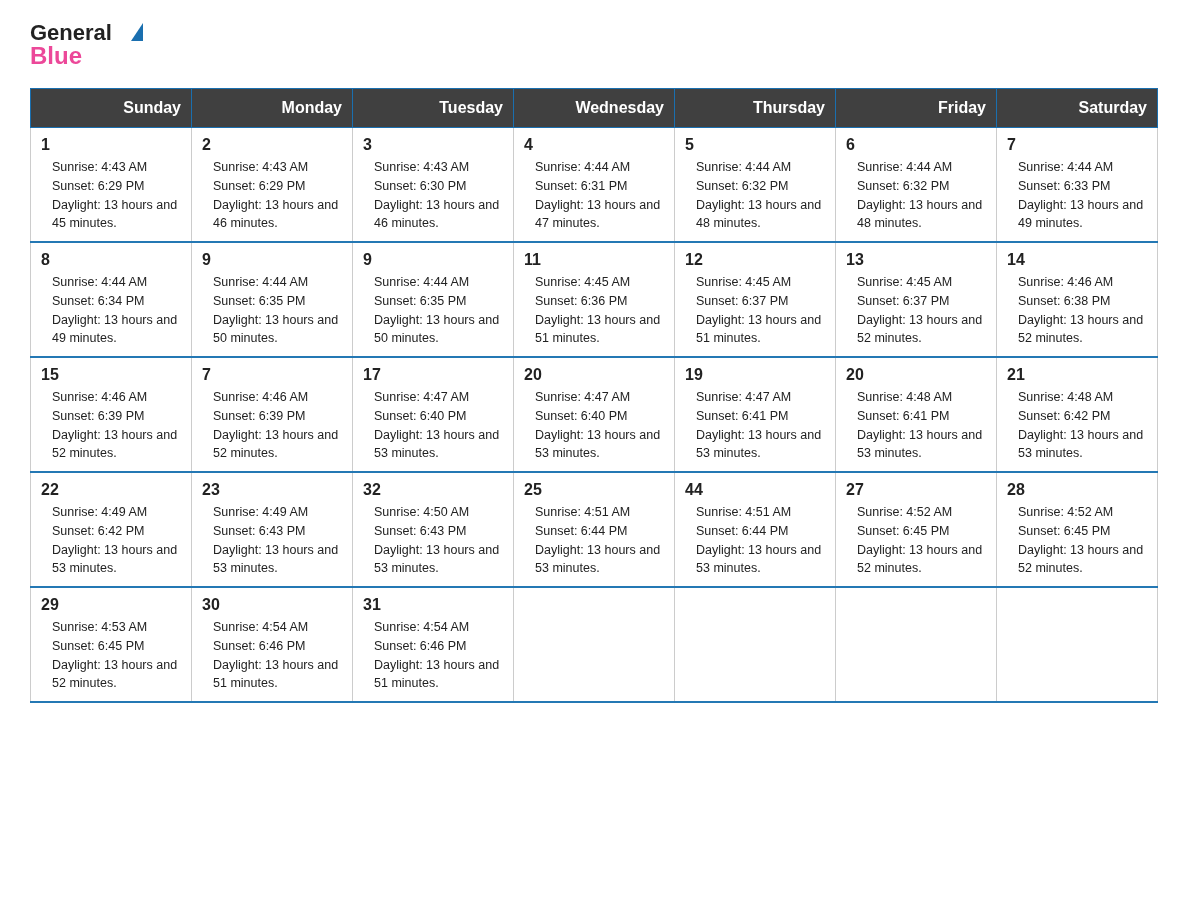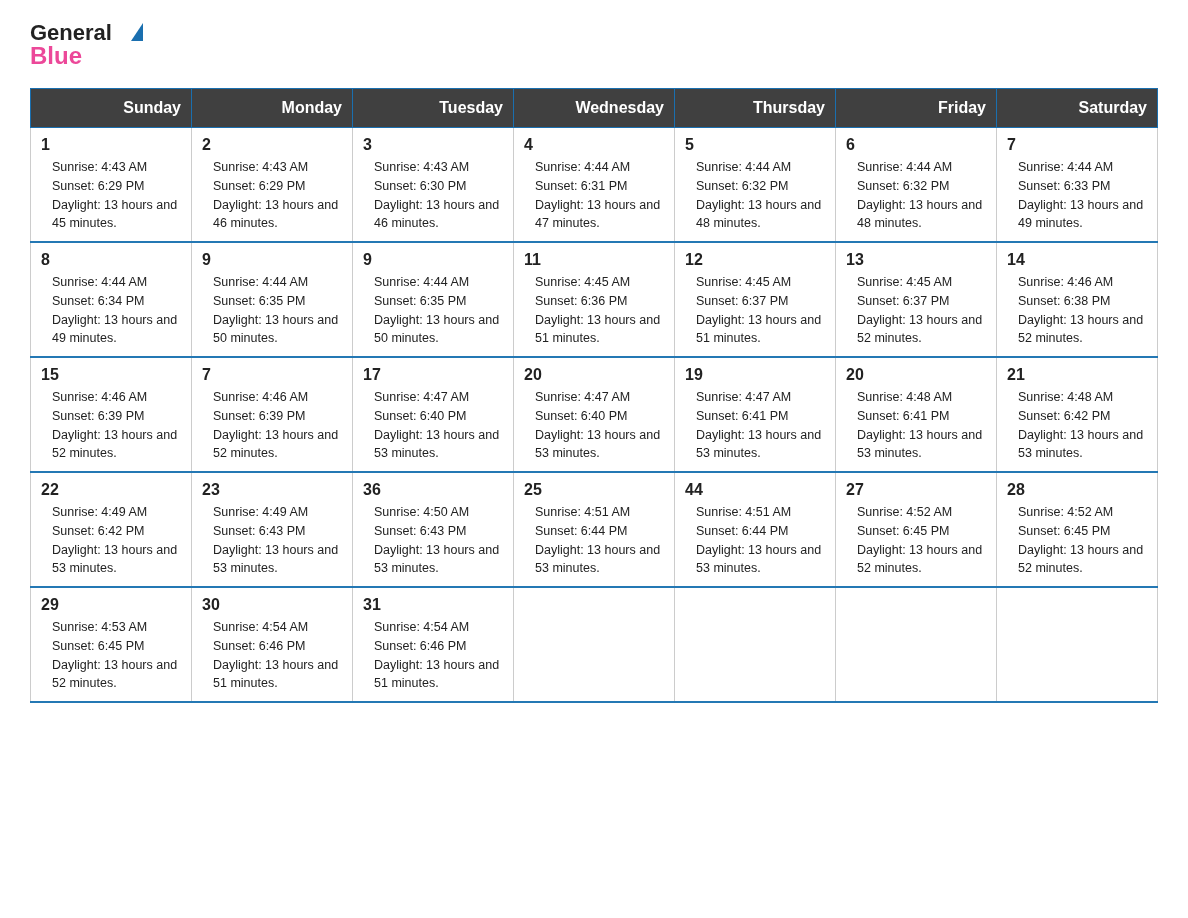--- a/index.html
+++ b/index.html
@@ -216,21 +216,21 @@
       <tr>
         <td>
           <span class="day-number">22</span>
           <div class="day-info">Sunrise: 4:49 AM<br>Sunset: 6:42 PM<br>Daylight: 13 hours and 53 minutes.</div>
         </td>
         <td>
           <span class="day-number">23</span>
           <div class="day-info">Sunrise: 4:49 AM<br>Sunset: 6:43 PM<br>Daylight: 13 hours and 53 minutes.</div>
         </td>
         <td>
-          <span class="day-number">36</span>
+          <span class="day-number">32</span>
           <div class="day-info">Sunrise: 4:50 AM<br>Sunset: 6:43 PM<br>Daylight: 13 hours and 53 minutes.</div>
         </td>
         <td>
           <span class="day-number">25</span>
           <div class="day-info">Sunrise: 4:51 AM<br>Sunset: 6:44 PM<br>Daylight: 13 hours and 53 minutes.</div>
         </td>
         <td>
           <span class="day-number">44</span>
           <div class="day-info">Sunrise: 4:51 AM<br>Sunset: 6:44 PM<br>Daylight: 13 hours and 53 minutes.</div>
         </td>

